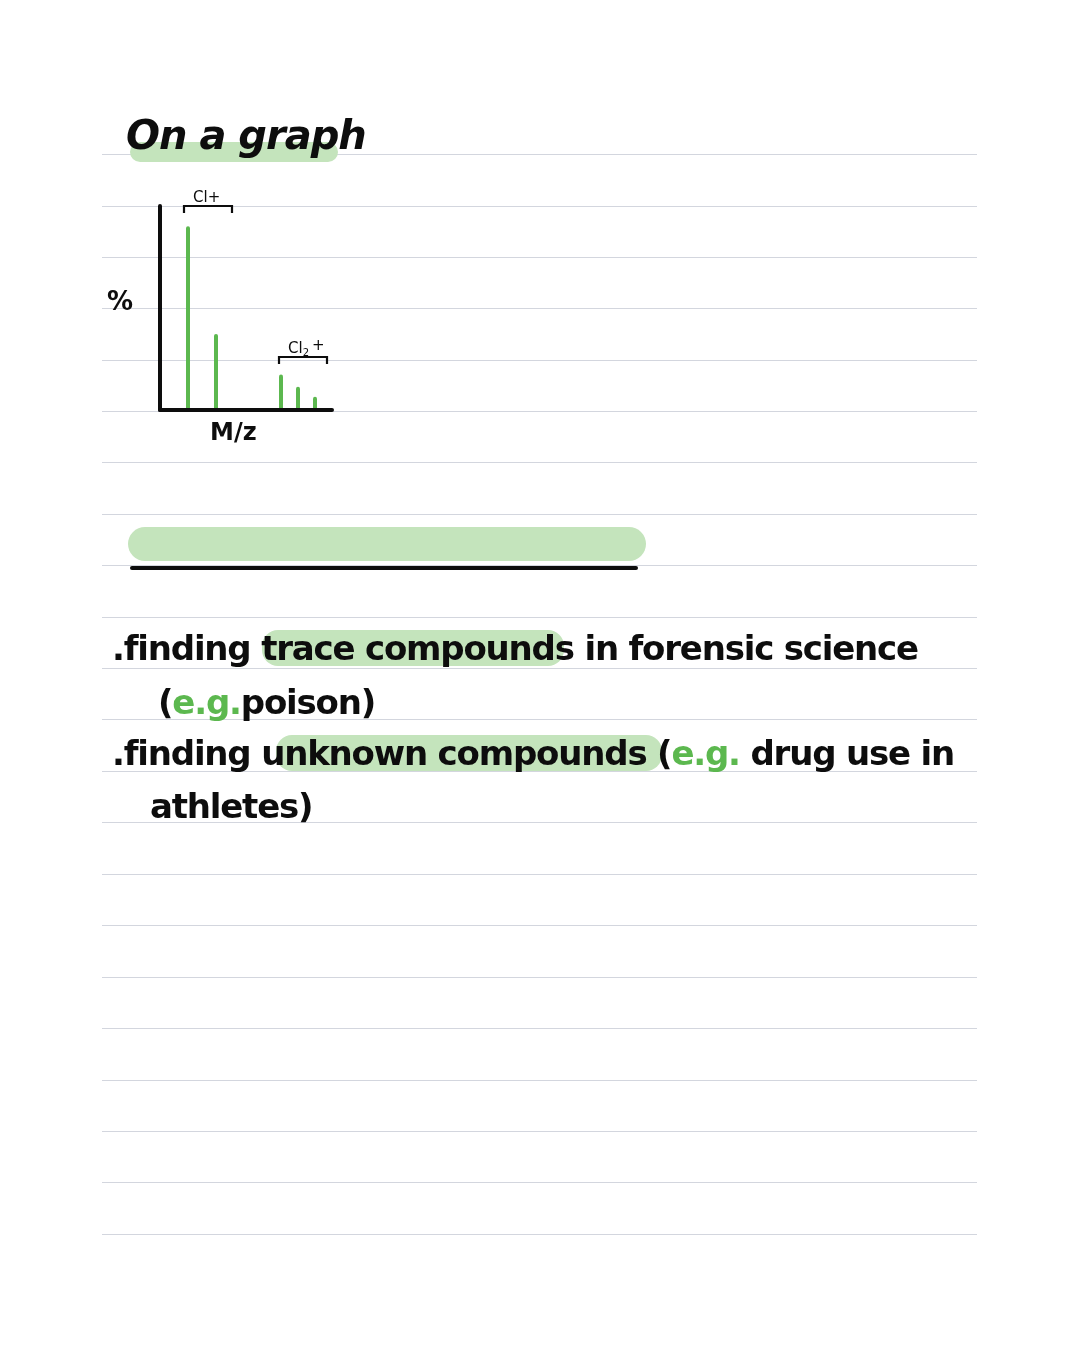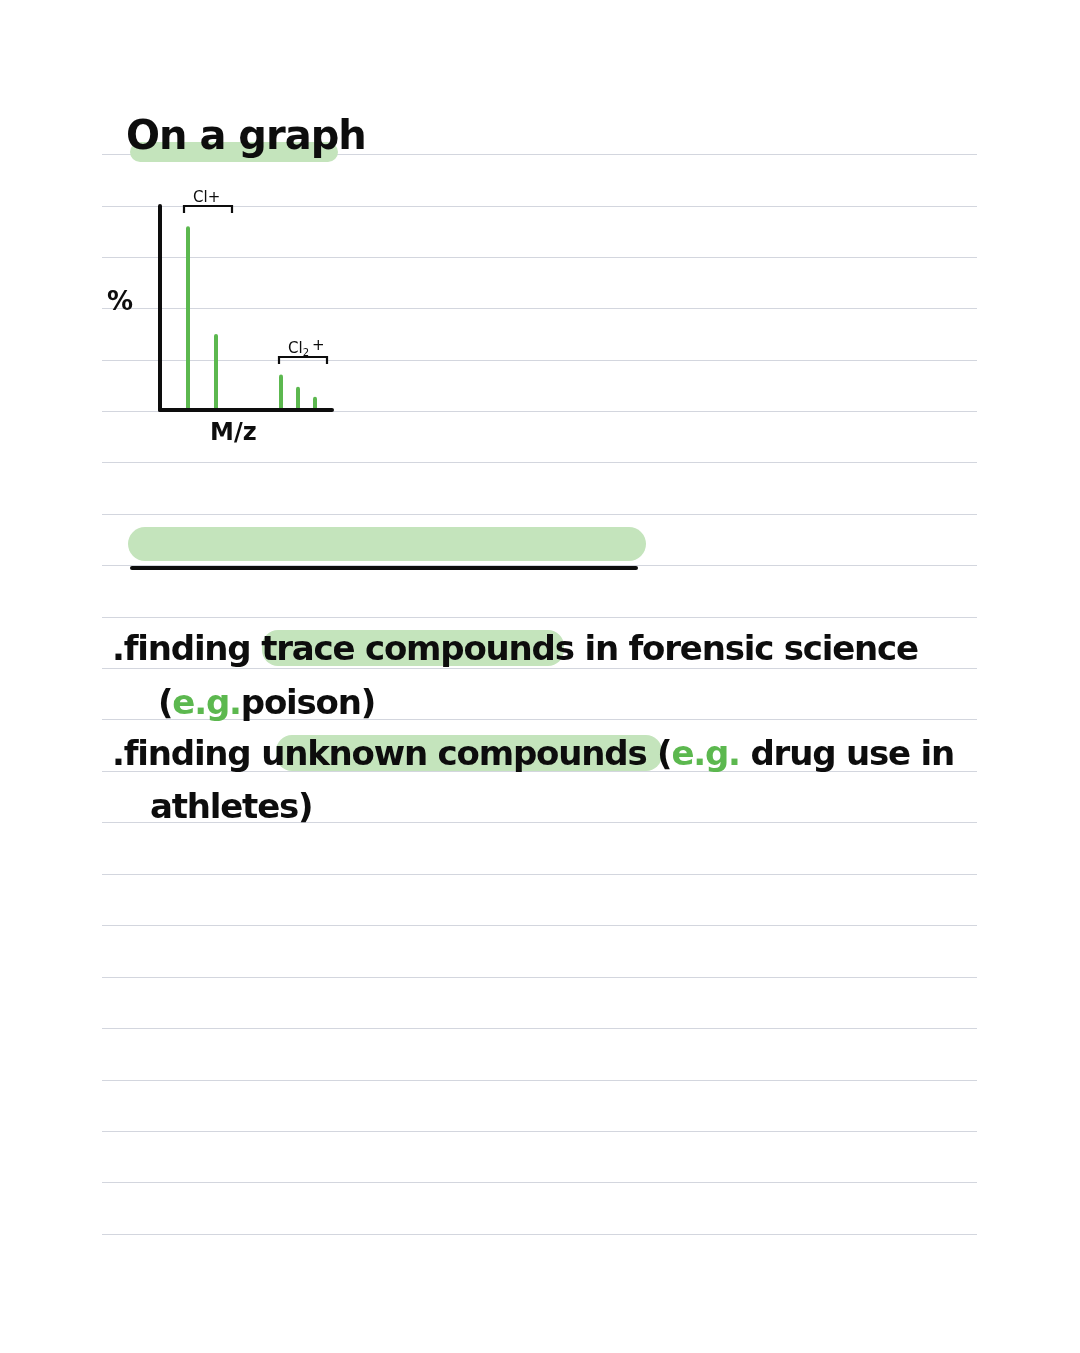--- a/index.html
+++ b/index.html
@@ -3,21 +3,21 @@
 <meta charset="utf-8">
 <style>
   html, body { margin: 0; padding: 0; background: #ffffff; }
   body { width: 1080px; height: 1353px; position: relative; overflow: hidden;
          font-family: "DejaVu Sans", sans-serif; color: #111; }
   .page { position: absolute; left: 0; top: 0; width: 1080px; height: 1353px; background: #fff; }
   .rule { position: absolute; left: 102px; width: 875px; height: 1px; background: #d3d6de; }
   .hl { position: absolute; background: #c4e4bc; border-radius: 14px; }
   .hand { position: absolute; white-space: nowrap; font-family: "DejaVu Sans", sans-serif;
           font-weight: bold; color: #0d0d0d; letter-spacing: -1px; }
-  .title { font-size: 40px; }
+  .title { font-size: 40px; font-style: italic; }
   .heading { font-size: 38px; }
   .body-text { font-size: 34px; font-weight: bold; letter-spacing: -1.2px; }
   .green { color: #5cb84f; }
   .underline { position: absolute; height: 4px; background: #0d0d0d; border-radius: 2px; }
   svg text { font-family: "DejaVu Sans", sans-serif; }
 </style>
 </head>
 <body>
 
 <div class="page">

